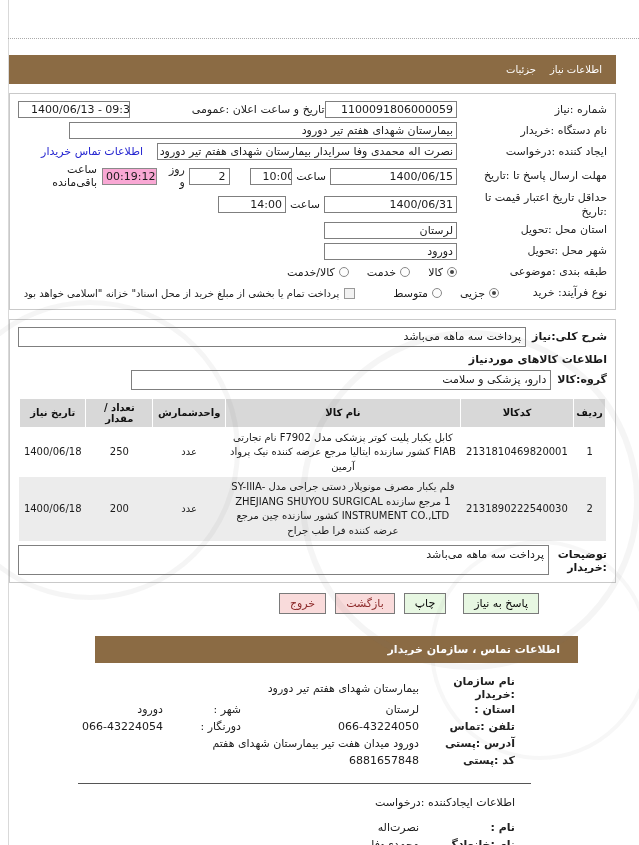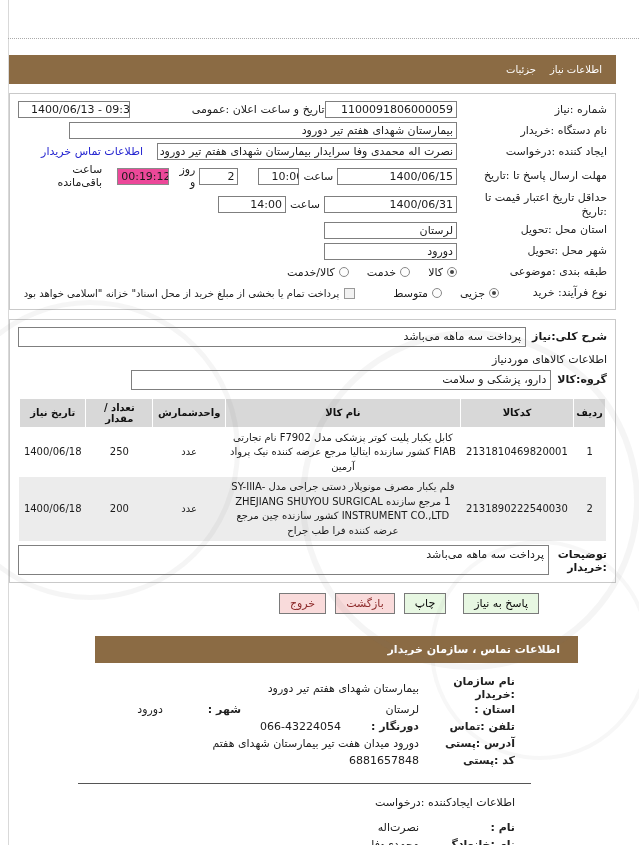--- a/index.html
+++ b/index.html
@@ -38,28 +38,28 @@
   }
 
   .frow { display:flex; align-items:center; min-height:21px; padding:1px 2px; }
   .flabel { flex:none; width:150px; color:#222; line-height:1.25; }
   .flabel.narrow { width:105px; margin-left:45px; }
   .ibox {
     border:1px solid #7f7f7f; background:#fff; height:17px; line-height:15px;
     padding:0 3px; overflow:hidden; white-space:nowrap; text-align:right;
   }
   .num { direction:ltr; text-align:right;padding-left:12px; } .gap20 { width:20px; flex:none; }
-  .countdown { background:#ec4899; border:1px solid #8a8a8a; width:58px; text-align:center; direction:ltr; }
+  .countdown { background:#f9a8d4; border:1px solid #8a8a8a; width:58px; text-align:center; direction:ltr; }
   .link { color:#2424d0; cursor:pointer; margin-right:14px; white-space:nowrap; }
 
   .radio { width:10px; height:10px; border:1px solid #888; border-radius:50%; background:#fdfdfd; display:inline-block; position:relative; flex:none; }
   .radio.on::after { content:""; position:absolute; top:2px; left:2px; right:2px; bottom:2px; border-radius:50%; background:#444; }
   .cbox { width:11px; height:11px; border:1px solid #999; background:#f2f2f2; display:inline-block; flex:none; }
   .optlbl { margin:0 4px 0 18px; }
-  .sec-heading { font-weight:normal; padding:4px 2px 2px; }
+  .sec-heading { font-weight:bold; padding:4px 2px 2px; }
 
   .wide-row { display:flex; align-items:flex-start; padding:2px; }
   .wide-row .wlabel { flex:none; font-weight:bold; padding-top:3px; margin-left:6px; }
   .wide-row .wbox { flex:1; border:1px solid #7f7f7f; min-height:20px; padding:2px 4px; background:#fff; }
   .wbox.tall { min-height:30px; }
 
   table.items { width:99%; margin:6px auto 2px; border-collapse:collapse; font-size:10px; }
   table.items th {
     background:#d8d8d8; border:1px solid #ffffff; font-weight:bold;
     padding:3px 2px; text-align:center; color:#111;
@@ -82,21 +82,21 @@
   .brownbar2 {
     background:#8b6b44; color:#fff; height:27px; font-weight:bold;
     margin:22px 61px 0 95px; display:flex; align-items:center;
     padding:0 18px; font-size:11px;
   }
 
   .contact { margin:12px 124px 0 0; }
   .crow { display:flex; align-items:center; min-height:17px; }
   .clabel { flex:none; width:96px; font-weight:bold; color:#222; }
   .cval   { flex:none; width:178px; text-align:right; white-space:nowrap; }
-  .clabel2{ flex:none; width:78px; font-weight:bold; color:#222; text-align:right; }
+  .clabel2{ flex:none; width:78px; font-weight:normal; color:#222; text-align:right; }
   .cval2  { flex:none; width:118px; text-align:right; white-space:nowrap; }
   .phone { direction:ltr; text-align:right; }
 
   .divider { border:none; border-top:1px solid #555; margin:14px 108px 0 78px; }
 
   .creator { margin:12px 124px 0 0; }
   .creator .heading { font-weight:normal; margin-bottom:10px; }
 </style>
 </head>
 <body>
@@ -136,21 +136,21 @@
 
     <div class="frow">
       <span class="flabel" style="width:150px">مهلت ارسال پاسخ تا :تاریخ</span>
       <span class="ibox num" style="width:133px">1400/06/15</span>
       <span class="optlbl" style="margin:0 4px">ساعت</span>
       <span class="ibox num" style="width:44px">10:00</span>
       <span class="gap20"></span>
       <span class="ibox num" style="width:42px">2</span>
       <span class="optlbl" style="margin:0 4px">روز و</span>
       <span class="ibox countdown">00:19:12</span>
-      <span class="optlbl" style="margin:0 15px">ساعت باقی‌مانده</span>
+      <span class="optlbl" style="margin:0 5px">ساعت باقی‌مانده</span>
     </div>
 
     <div class="frow">
       <span class="flabel" style="width:150px">حداقل تاریخ اعتبار قیمت تا :تاریخ</span>
       <span class="ibox num" style="width:133px">1400/06/31</span>
       <span class="optlbl" style="margin:0 4px">ساعت</span>
       <span class="ibox num" style="width:68px">14:00</span>
     </div>
 
     <div class="frow">
@@ -253,20 +253,21 @@
       <span class="cval">بیمارستان شهدای هفتم تیر دورود</span>
     </div>
     <div class="crow">
       <span class="clabel">استان :</span>
       <span class="cval">لرستان</span>
       <span class="clabel2">شهر :</span>
       <span class="cval2">دورود</span>
     </div>
     <div class="crow">
       <span class="clabel">تلفن :تماس</span>
+      <span class="cval phone">066-43224050</span>
       <span class="clabel2">دورنگار :</span>
       <span class="cval2 phone">066-43224054</span>
     </div>
     <div class="crow">
       <span class="clabel">آدرس :پستی</span>
       <span class="cval">دورود میدان هفت تیر بیمارستان شهدای هفتم</span>
     </div>
     <div class="crow">
       <span class="clabel">کد :پستی</span>
       <span class="cval phone">6881657848</span>

